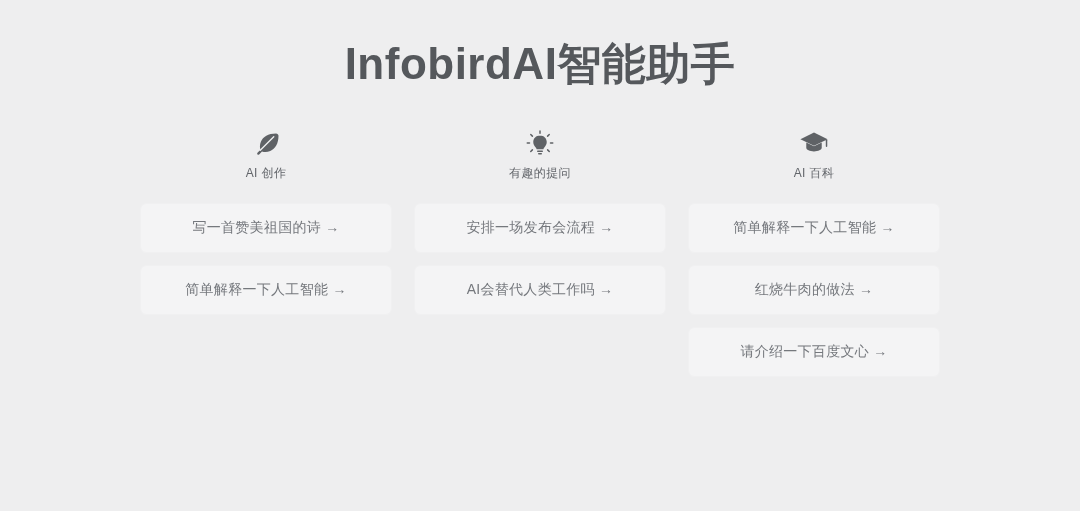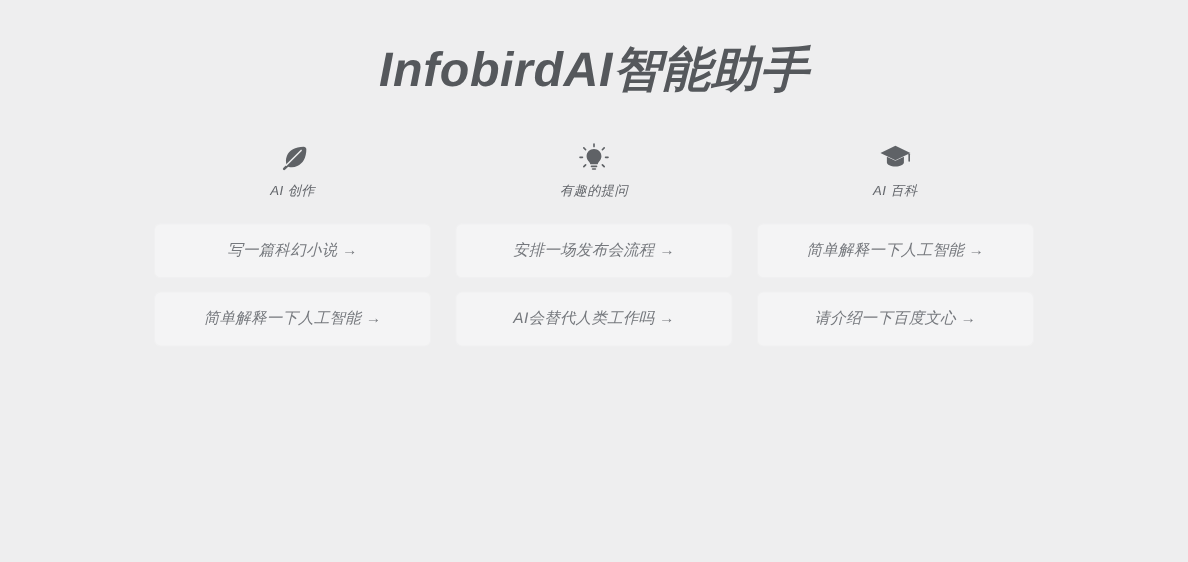--- a/index.html
+++ b/index.html
@@ -11,21 +11,20 @@
     height: 511px;
     background: #eeeeef;
     font-family: "Liberation Sans", "DejaVu Sans", sans-serif;
     overflow: hidden;
   }
   .page {
     position: relative;
     width: 1080px;
     height: 511px;
     box-sizing: border-box;
-    font-style: italic;
   }
   .title {
     text-align: center;
     font-size: 44px;
     font-weight: bold;
     color: #55585c;
     letter-spacing: 0.5px;
     padding-top: 36px;
     line-height: 1.25;
     user-select: none;
@@ -96,21 +95,21 @@
     <div class="column">
       <div class="col-icon">
         <svg width="30" height="30" viewBox="0 0 24 24" fill="none" aria-hidden="true">
           <path d="M20 3.5c-6.2 0-10.4 2.6-12.1 6.6-1 2.4-.9 4.8-.3 6.5l-2.4 2.4a.9.9 0 1 0 1.3 1.3l2.3-2.3c1.8.6 4.2.7 6.6-.4 4-1.8 6.6-6 6.6-12.2 0-1-.9-1.9-2-1.9z" fill="#5f6266"></path>
           <path d="M18.2 6.2 7.4 17" stroke="#eeeeef" stroke-width="1.1" stroke-linecap="round"></path>
         </svg>
       </div>
       <div class="col-title">AI 创作</div>
       <div class="cards">
         <div class="card">
-          <span class="card-text">写一篇科幻小说 →</span>
+          <span class="card-text">写一首赞美祖国的诗 →</span>
         </div>
         <div class="card">
           <span class="card-text">简单解释一下人工智能 →</span>
         </div>
       </div>
     </div>
 
     <div class="column">
       <div class="col-icon">
         <svg width="30" height="30" viewBox="0 0 24 24" fill="none" aria-hidden="true">
@@ -146,19 +145,22 @@
           <path d="M6.2 11.6v4c0 1.5 2.6 2.7 5.8 2.7s5.8-1.2 5.8-2.7v-4L12 14.4l-5.8-2.8z" fill="#5f6266"></path>
           <path d="M21.4 9.9v4.6" stroke="#5f6266" stroke-width="1.1" stroke-linecap="round"></path>
         </svg>
       </div>
       <div class="col-title">AI 百科</div>
       <div class="cards">
         <div class="card">
           <span class="card-text">简单解释一下人工智能 →</span>
         </div>
         <div class="card">
+          <span class="card-text">红烧牛肉的做法 →</span>
+        </div>
+        <div class="card">
           <span class="card-text">请介绍一下百度文心 →</span>
         </div>
       </div>
     </div>
 
   </div>
 </div>
 
 </body></html>

